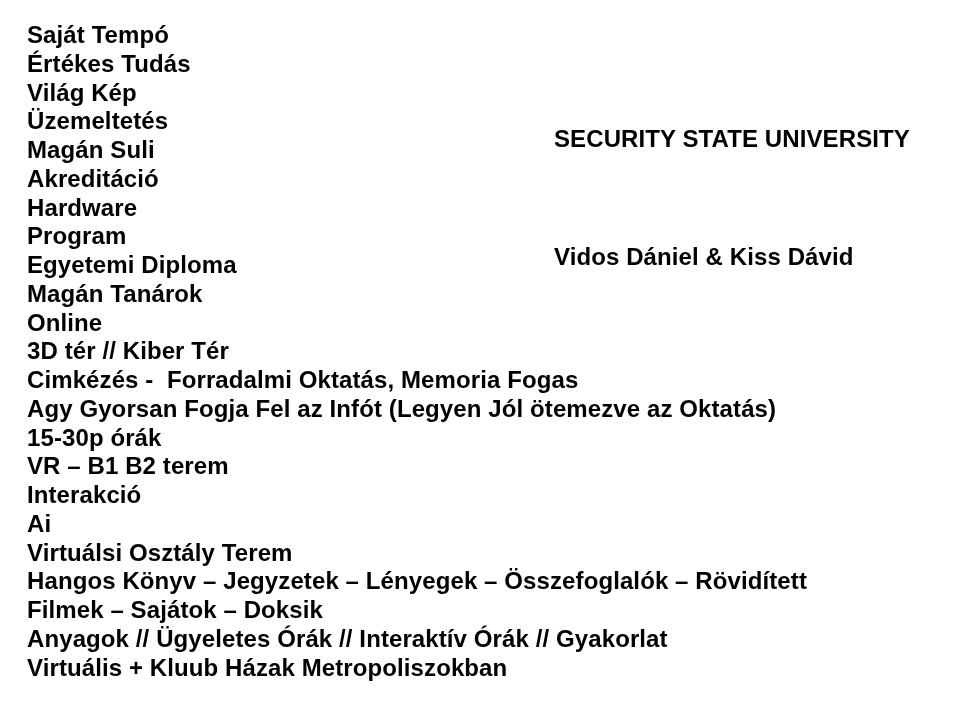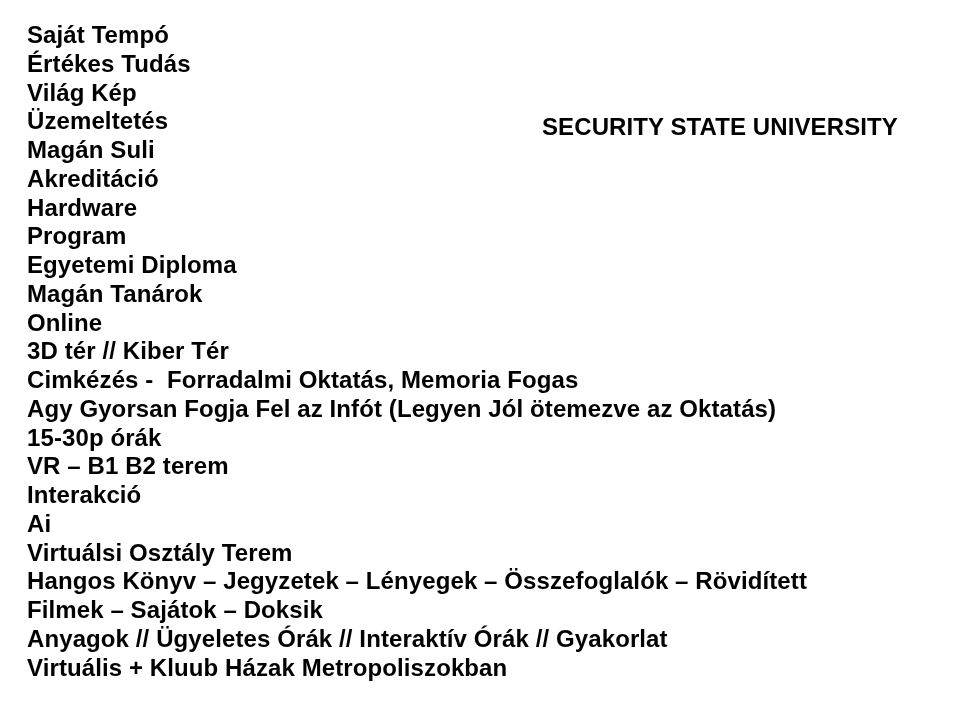--- a/index.html
+++ b/index.html
@@ -43,28 +43,29 @@
     position: absolute;
     left: 538px;
     top: 51px;
     font-size: 24px;
     font-weight: 700;
     line-height: 28.75px;
     letter-spacing: 0.1px;
     white-space: pre;
   }
   .header-line {
-    margin: 4px;
+    margin: 16px;
     padding: 0;
   }
 </style>
 </head>
 <body>
 
 <div class="slide">
 
   <ul class="brainstorm-list"><li class="list-item">Saját Tempó</li><li class="list-item">Értékes Tudás</li><li class="list-item">Világ Kép</li><li class="list-item">Üzemeltetés</li><li class="list-item">Magán Suli</li><li class="list-item">Akreditáció</li><li class="list-item">Hardware</li><li class="list-item">Program</li><li class="list-item">Egyetemi Diploma</li><li class="list-item">Magán Tanárok</li><li class="list-item">Online</li><li class="list-item">3D tér // Kiber Tér</li><li class="list-item">Cimkézés -  Forradalmi Oktatás, Memoria Fogas</li><li class="list-item">Agy Gyorsan Fogja Fel az Infót (Legyen Jól ötemezve az Oktatás)</li><li class="list-item">15-30p órák</li><li class="list-item">VR – B1 B2 terem</li><li class="list-item">Interakció</li><li class="list-item">Ai</li><li class="list-item">Virtuálsi Osztály Terem</li><li class="list-item">Hangos Könyv – Jegyzetek – Lényegek – Összefoglalók – Rövidített</li><li class="list-item">Filmek – Sajátok – Doksik</li><li class="list-item">Anyagok // Ügyeletes Órák // Interaktív Órák // Gyakorlat</li><li class="list-item">Virtuális + Kluub Házak Metropoliszokban</li></ul>
 
   <div class="header-block">
     <div class="header-line">SECURITY STATE UNIVERSITY</div>
+    <div class="header-line">Vidos Dániel &amp; Kiss Dávid</div>
   </div>
 
 </div>
 
 </body></html>

